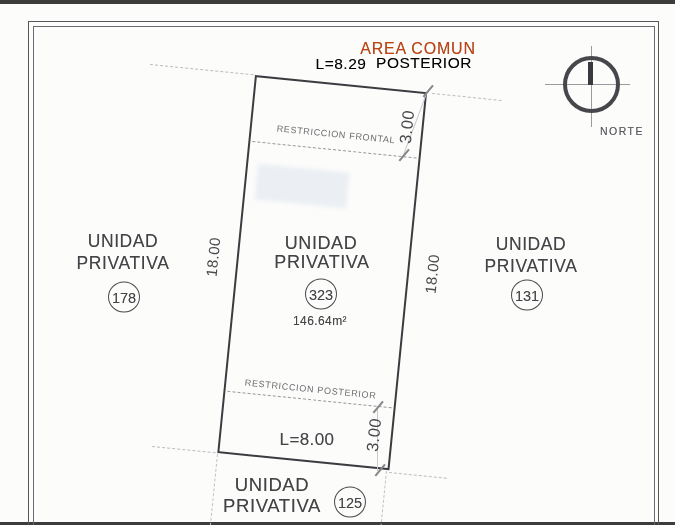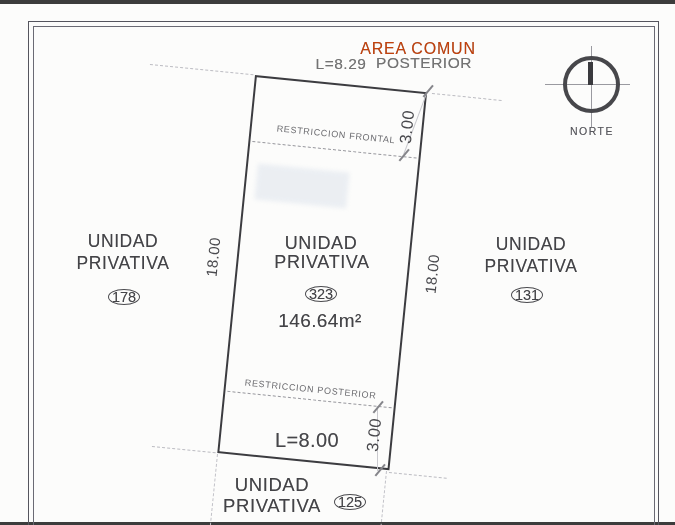--- a/index.html
+++ b/index.html
@@ -11,21 +11,21 @@
   }
   .page *{position:absolute;box-sizing:border-box;}
   .txt{white-space:nowrap;transform:translate(-50%,-50%);text-shadow:0 0 0.5px rgba(70,70,74,0.45);}
   .scan-bar{left:0;width:675px;background:#3c3c3c;}
   .scan-bar.top{top:0;height:4px;}
   .scan-bar.bottom{top:522px;height:3px;}
   .border-outer{left:28px;top:21px;width:631px;height:530px;border:1.5px solid #55555e;}
   .border-inner{left:32.5px;top:25.5px;width:622px;height:525px;border:1.2px solid #6a6a74;}
   
   .area-comun{font-size:16px;letter-spacing:0.8px;color:#c2410c;}
-  .l-top,.vialidad{font-size:15.5px;letter-spacing:0.5px;color:#737373;}
+  .l-top,.vialidad{font-size:15.5px;letter-spacing:0.5px;color:#000000;}
   
   .north-h{left:545px;top:84px;width:85px;height:1px;background:#9a9aa0;}
   .north-v{left:591px;top:46px;width:1px;height:81px;background:#9a9aa0;}
   .north-circle{left:563px;top:56px;width:57px;height:57px;border:4px solid #47474b;border-radius:50%;}
   .north-needle{left:588px;top:62px;width:4.5px;height:23px;background:#3a3a3e;}
   .north-label{font-size:10.5px;letter-spacing:1.5px;color:#58585e;}
   
   .parcel{
     left:255px;top:75px;width:173px;height:380px;
     border:2.4px solid #3c3c40;
@@ -35,27 +35,27 @@
   .restr-frontal-text{top:44px;}
   .restr-posterior-text{top:300px;}
   .restr-dash{left:2px;right:2px;height:1px;border-top:1.4px dashed #98989e;}
   .restr-frontal-dash{top:64px;}
   .restr-posterior-dash{top:315px;}
   
   .unit-name{font-size:18px;letter-spacing:0.6px;color:#434347;}
   .unit-name.small{font-size:17.5px;}
   .unit-name.big{font-size:18.5px;}
   .num-circle{
-    width:32px;height:16px;border:1.6px solid #4a4a4e;border-radius:50%;
+    width:32px;height:31px;border:1.6px solid #4a4a4e;border-radius:50%;
     display:flex;align-items:center;justify-content:center;
     font-size:14.5px;color:#454549;transform:translate(-50%,-50%);
     text-shadow:0 0 0.5px rgba(70,70,74,0.45);
   }
-  .area-label{font-size:19px;letter-spacing:0.4px;color:#434347;text-align:center;}
-  .l-bottom{font-size:20px;letter-spacing:0.4px;}
+  .area-label{font-size:12px;letter-spacing:0.4px;color:#434347;text-align:center;}
+  .l-bottom{font-size:17px;letter-spacing:0.4px;}
   
   .dim{font-size:15px;letter-spacing:0.4px;color:#4a4a4e;transform:translate(-50%,-50%) rotate(-84deg);}
   .dim.setback{font-size:16.5px;}
   .tick{width:15px;height:1.6px;background:#85858a;transform:translate(-50%,-50%) rotate(-50deg);}
   .dimline{height:1px;background:#c9c9ce;transform-origin:0 0;}
   
   .ext{height:0;border-top:1.5px dashed #bcbcc2;transform-origin:0 0;transform:rotate(5.7deg);}
   .ext-v{width:0;border-left:1.5px dashed #c2c2c8;transform-origin:0 0;transform:rotate(5.7deg);}
   
   .smudge{left:256px;top:168px;width:92px;height:36px;background:#ccd6e4;opacity:0.35;transform:rotate(5.7deg);filter:blur(2px);}
@@ -74,21 +74,21 @@
   <div class="smudge"></div>
 
   <div class="txt area-comun" style="left:418px;top:49px;">AREA COMUN</div>
   <div class="txt l-top" style="left:341px;top:64px;">L=8.29</div>
   <div class="txt vialidad" style="left:424px;top:63px;">POSTERIOR</div>
 
   <div class="north-h"></div>
   <div class="north-v"></div>
   <div class="north-circle"></div>
   <div class="north-needle"></div>
-  <div class="txt north-label" style="left:592px;top:131px;">NORTE</div>
+  <div class="txt north-label" style="left:622px;top:131px;">NORTE</div>
 
   <div class="ext" style="left:150px;top:64px;width:104px;"></div>
   <div class="ext" style="left:432px;top:93px;width:70px;"></div>
   <div class="ext" style="left:152px;top:446px;width:64px;"></div>
   <div class="ext" style="left:389px;top:472px;width:58px;"></div>
   <div class="ext-v" style="left:217px;top:454px;height:72px;"></div>
   <div class="ext-v" style="left:386px;top:471px;height:56px;"></div>
 
   <div class="parcel">
     <div class="restr-text restr-frontal-text">RESTRICCION FRONTAL</div>

